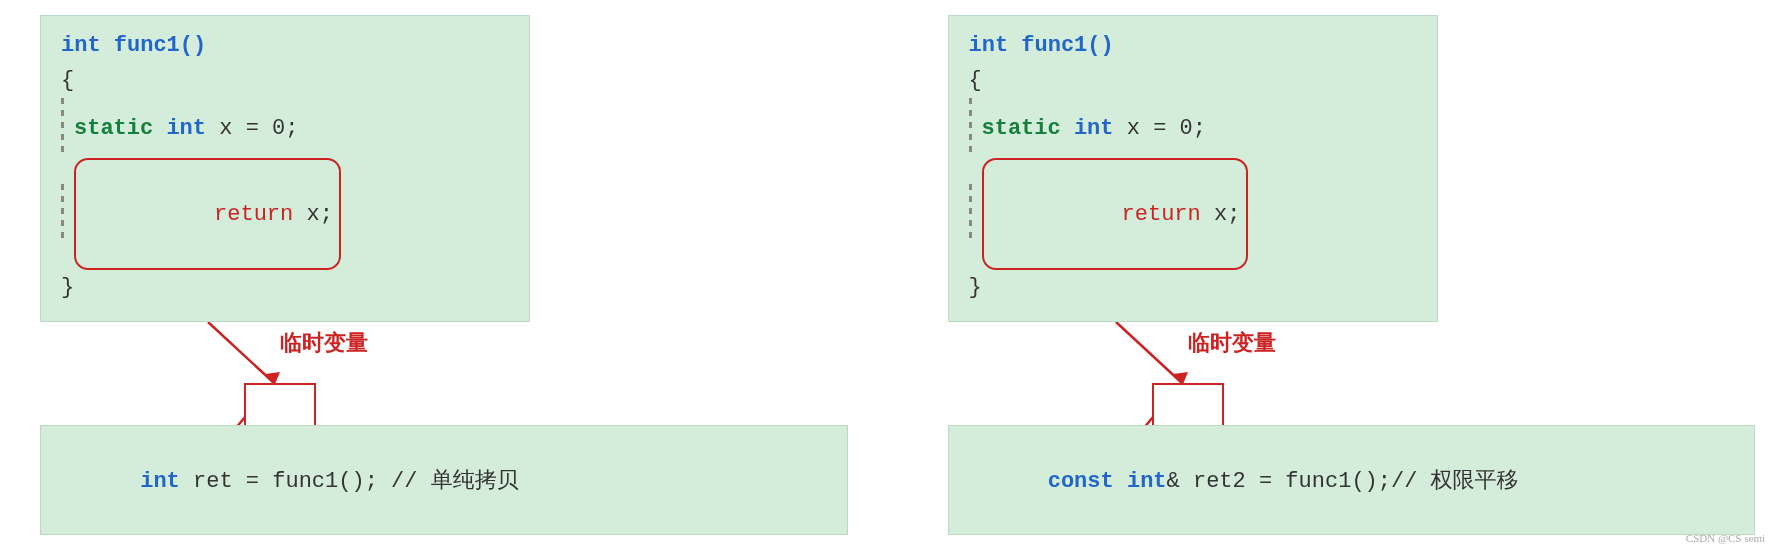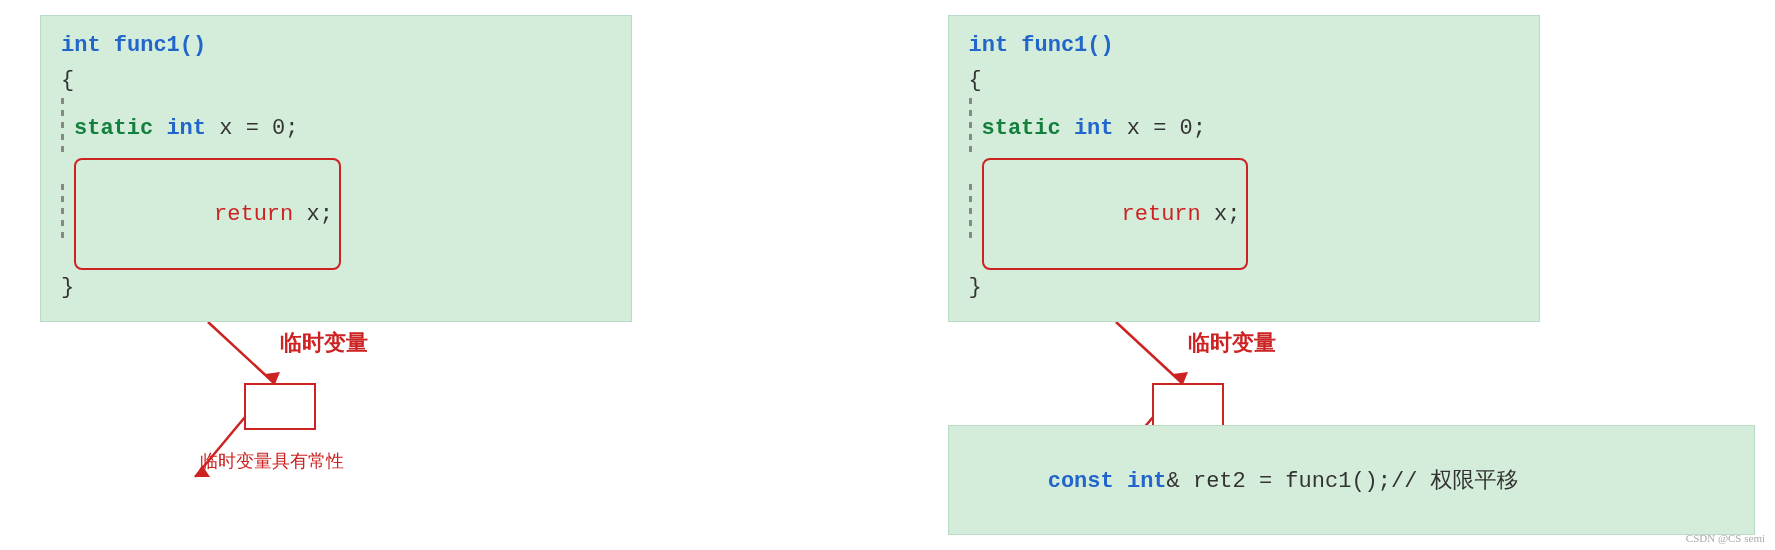--- a/index.html
+++ b/index.html
@@ -13,21 +13,21 @@
       position: relative;
     }
 
     .code-block {
       background: #d4edda;
       border: 1px solid #b8dbc5;
       padding: 12px 20px 16px 20px;
       font-size: 22px;
       line-height: 1.6;
       color: #333;
-      width: 592px;
+      width: 490px;
       position: relative;
     }
 
     .code-line {
       display: flex;
       align-items: center;
       white-space: pre;
     }
 
     .kw-int { color: #2266cc; font-weight: bold; }
@@ -47,21 +47,21 @@
         transparent 12px
       );
       height: 60px;
       margin-right: 10px;
       vertical-align: middle;
     }
 
     .return-box {
       display: inline-block;
       border: 2px solid #cc2222;
-      border-radius: 8px;
+      border-radius: 14px;
       padding: 1px 6px;
       color: #cc2222;
     }
 
     
     .watermark {
       position: absolute;
       bottom: 6px;
       right: 10px;
       font-size: 11px;
@@ -136,20 +136,23 @@
       <polygon points="235,62 225,52 240,50" fill="#cc2222"></polygon>
 
       <rect x="205" y="62" width="70" height="45" fill="white" stroke="#cc2222" stroke-width="2"></rect>
 
       <line x1="205" y1="95" x2="155" y2="155" stroke="#cc2222" stroke-width="2.5"></line>
       <polygon points="155,155 162,143 170,155" fill="#cc2222"></polygon>
 
       <text x="160" y="145" fill="#cc2222" font-size="18" font-family="SimHei, Microsoft YaHei, sans-serif">临时变量具有常性</text>
     </svg>
 
+    <div class="bottom-code" style="position:absolute; bottom:0; left:0; width:100%;">
+      <span class="kw-int">int</span><span class="code-normal"> ret = func1(); // 单纯拷贝</span>
+    </div>
 
   </div>
 
   <div class="col col-right" style="position:relative; margin-left:40px;">
 
     <div class="code-block" style="position:relative; margin-bottom:0;">
       <div class="code-line">
         <span class="kw-int">int func1()</span>
       </div>
       <div class="code-line">

